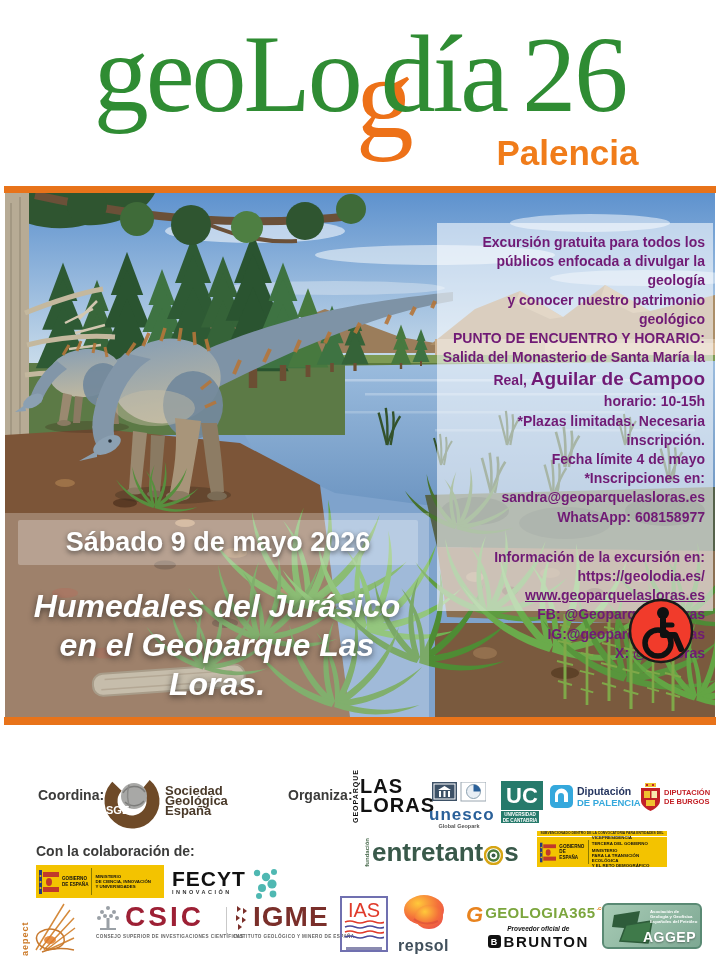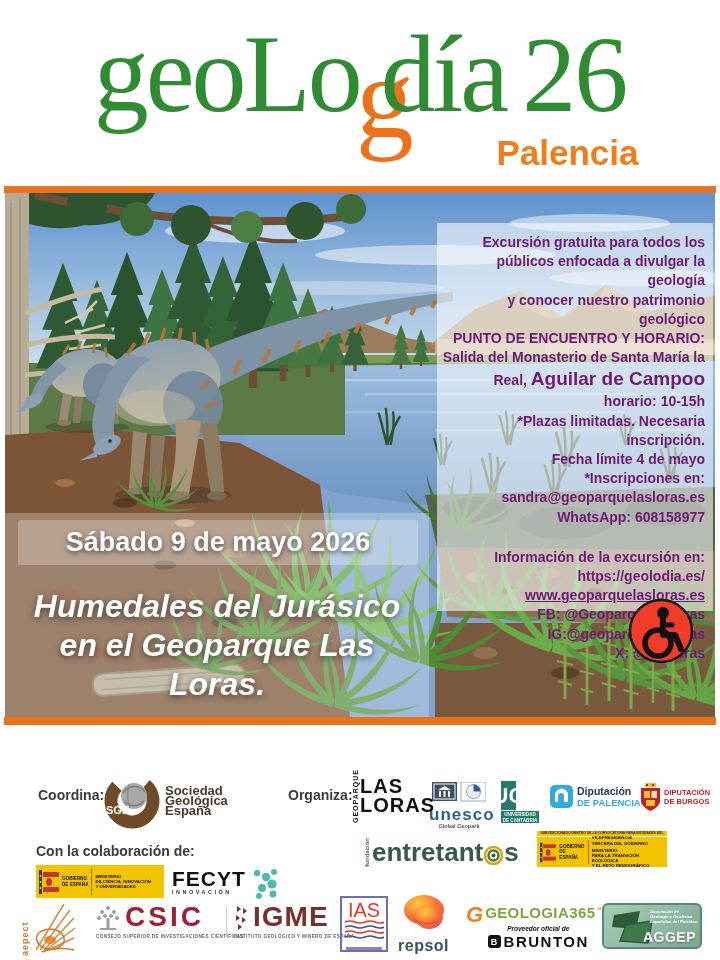--- a/index.html
+++ b/index.html
@@ -42,21 +42,21 @@
   .flabel{position:absolute;font-weight:700;color:#3B3B3A;font-size:14px;}
   .abs{position:absolute;}
   .sge-name{font-size:13px;line-height:10px;color:#4A3A2A;font-weight:600;}
   .ll-wrap{display:flex;align-items:stretch;}
   .ll-vert{writing-mode:vertical-rl;transform:rotate(180deg);font-size:7px;font-weight:800;
            letter-spacing:1px;color:#111;margin-right:1px;}
   .ll-main{font-size:20px;line-height:19px;font-weight:800;letter-spacing:1px;color:#111;
            font-stretch:condensed;}
   .unesco-name{color:#2A6099;font-weight:800;font-size:17px;letter-spacing:1px;line-height:17px;}
   .unesco-sub{font-size:5.5px;color:#555;font-weight:700;}
-  .uc-box{width:15px;height:29px;background:#267A6B;color:#fff;font-weight:800;font-size:22px;
+  .uc-box{width:42px;height:29px;background:#267A6B;color:#fff;font-weight:800;font-size:22px;
           display:flex;align-items:center;justify-content:center;}
   .uc-band{width:38px;height:12px;background:#267A6B;color:#fff;font-size:4.6px;font-weight:700;
            text-align:center;line-height:5.5px;margin-top:1px;padding-top:1px;box-sizing:border-box;}
   .dip-pal-t1{font-size:10.5px;font-weight:800;color:#25355F;line-height:11px;}
   .dip-pal-t2{font-size:9.5px;font-weight:800;color:#35A8DC;line-height:11px;}
   .dip-bur-t{font-size:7.5px;font-weight:800;color:#C32026;line-height:8.5px;}
   .gob-box{background:#F3C300;display:flex;align-items:center;box-sizing:border-box;padding:2px 3px;}
   .gob-txt{font-size:4.6px;font-weight:800;color:#111;line-height:5.4px;}
   .gob-div{width:1px;background:#8a7a00;align-self:stretch;margin:1px 3px;}
   .min-txt{font-size:4.4px;font-weight:700;color:#111;line-height:5.2px;}

